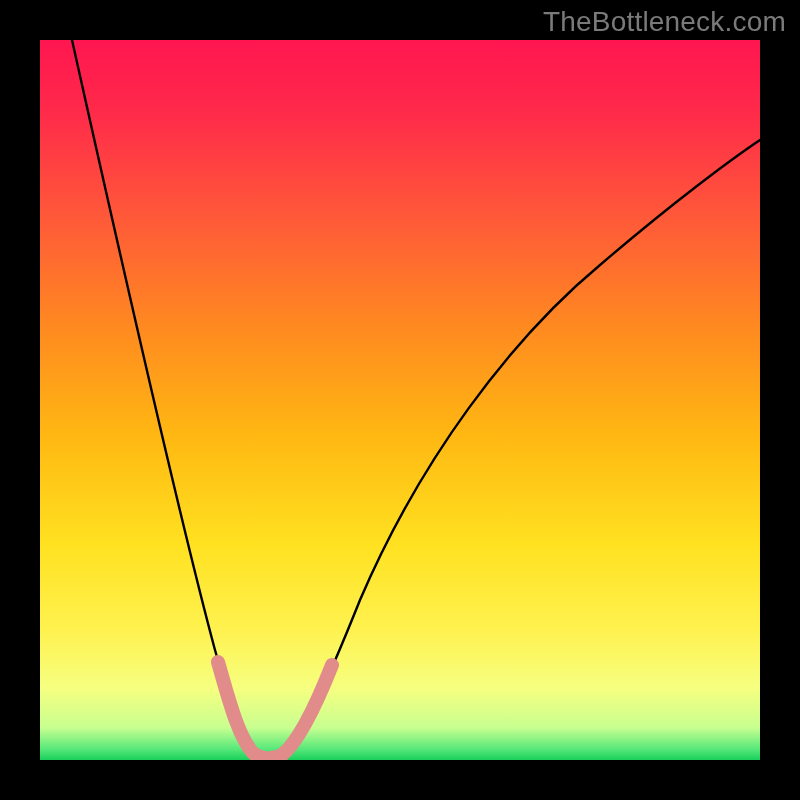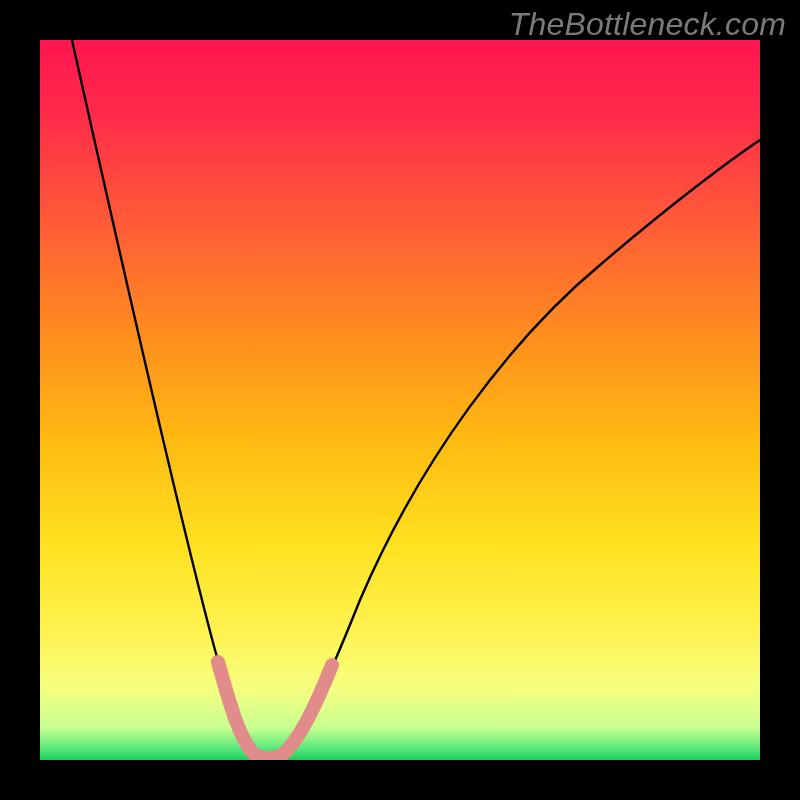--- a/index.html
+++ b/index.html
@@ -15,24 +15,23 @@
     position: relative;
     width: 800px;
     height: 800px;
     background: #000;
   }
   .watermark {
     position: absolute;
     top: 6px;
     right: 14px;
     color: #7a7a7a;
-    font-size: 32px;
+    font-size: 28px;
     letter-spacing: 0.2px;
     font-weight: 500;
-    font-style: italic;
   }
   .plot {
     position: absolute;
     left: 40px;
     top: 40px;
     width: 720px;
     height: 720px;
   }
   .plot svg {
     display: block;

